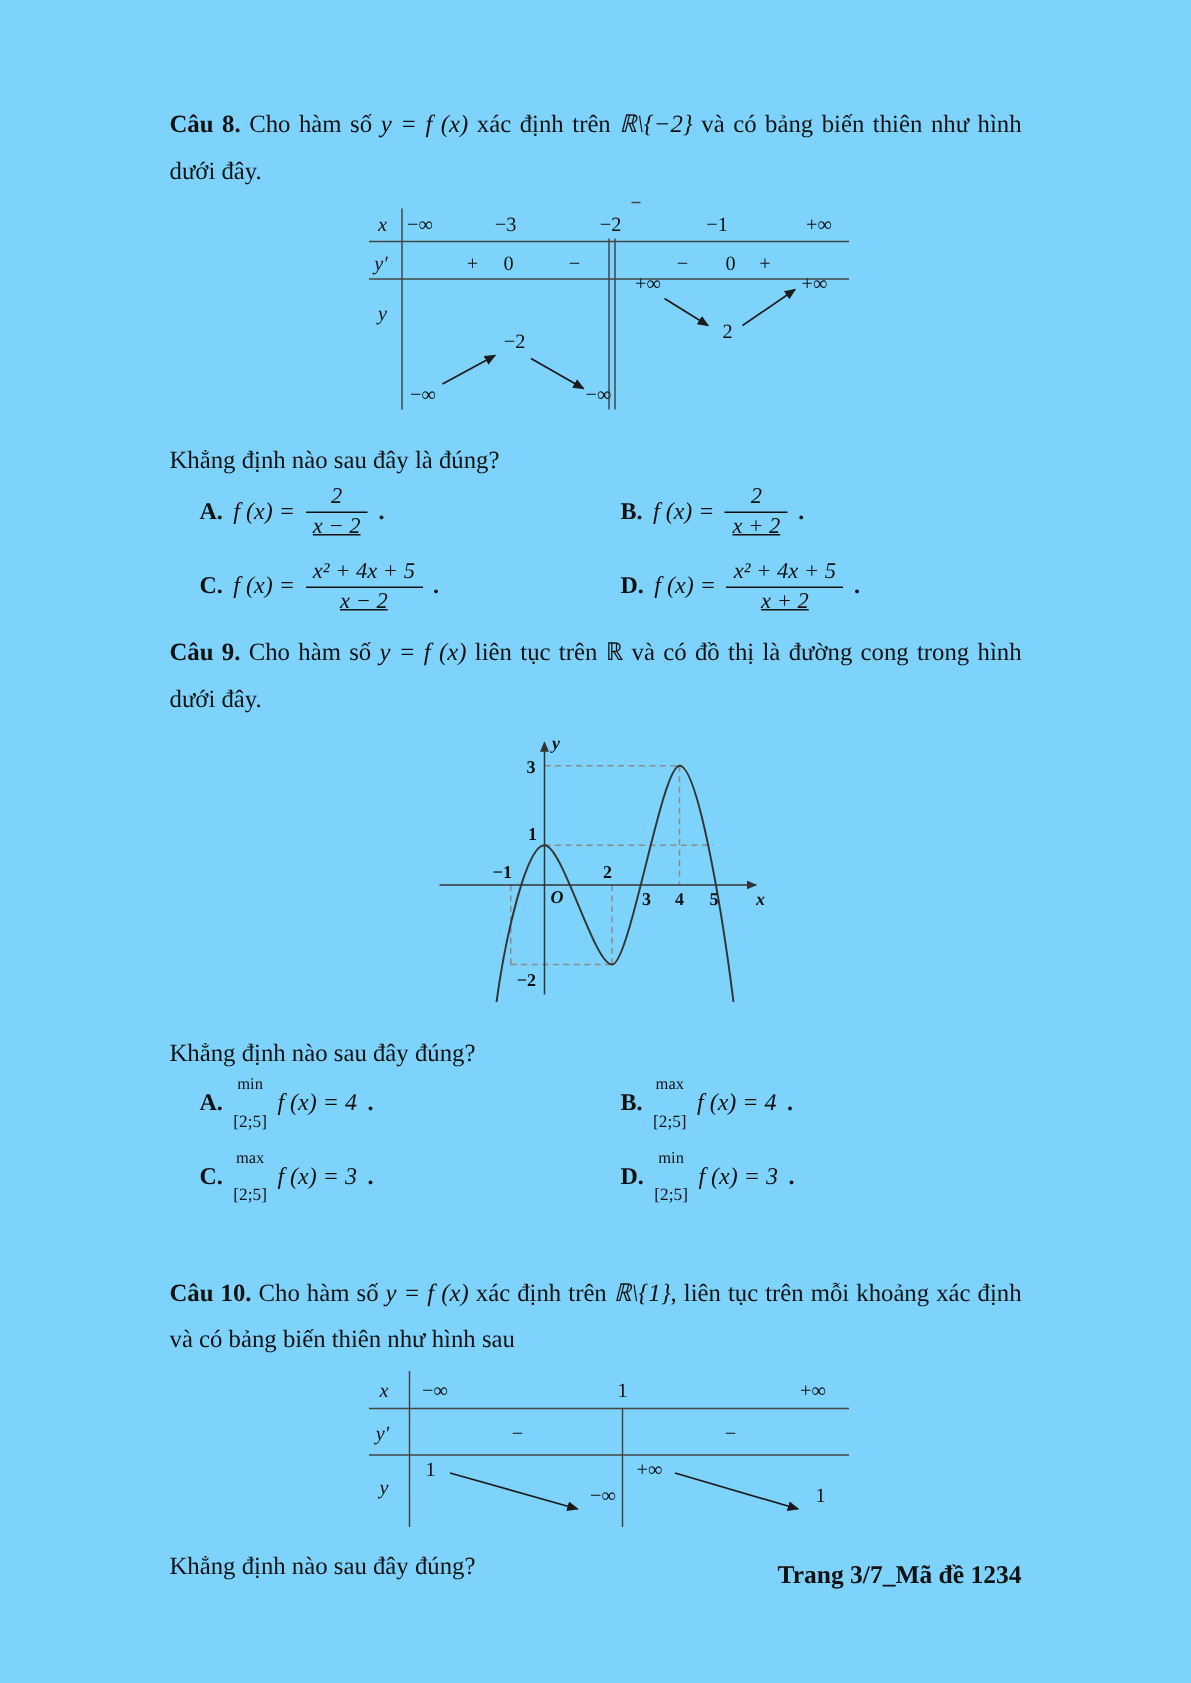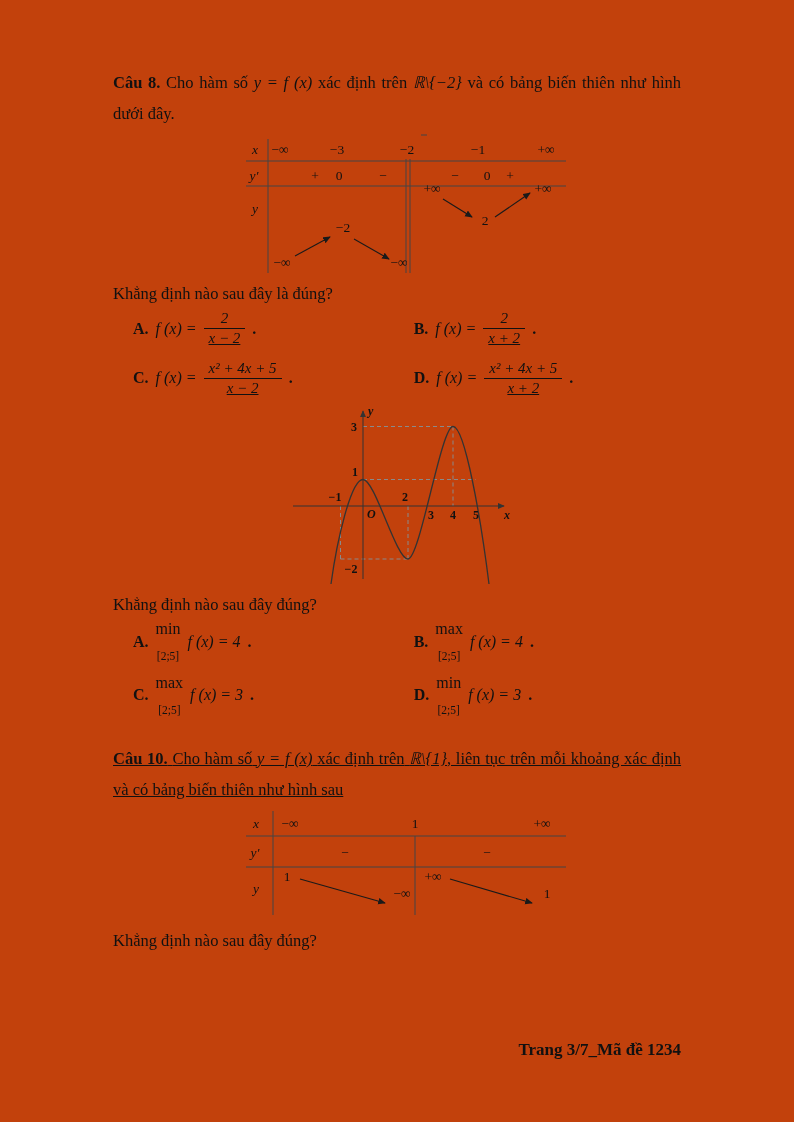--- a/index.html
+++ b/index.html
@@ -1,46 +1,46 @@
 <!DOCTYPE html>
 <html><head>
 <meta charset="utf-8">
 <style>
   * { box-sizing: border-box; }
   html,body { margin:0; padding:0; }
   body {
     width:794px; height:1122px; background:#ffffff; color:#111;
     font-family:"Liberation Serif", serif;
   }
-  .page { position:relative; width:794px; height:1122px; overflow:hidden; background:#c2410c; }
+  .page { position:relative; width:794px; height:1122px; overflow:hidden; background:#7dd3fc; }
   .content { position:absolute; left:113px; top:68px; width:568px; }
   .stem { font-size:16.5px; line-height:1.85; text-align:justify; margin:0; }
   .qlabel { font-weight:bold; }
   .math { font-style:italic; }
-  .question { font-size:16.5px; margin:9px 0 2px 0; }
+  .question { font-size:16.5px; margin:22px 0 2px 0; }
   .opts {
     display:grid; grid-template-columns:1.05fr 1fr; padding-left:20px;
     row-gap:12px; margin:6px 0 0 0; font-size:16px;
   }
   .opt { display:flex; align-items:center; gap:7px; }
   .opt b { font-weight:bold; }
   .frac { display:inline-block; text-align:center; font-size:15px; line-height:1.15; vertical-align:middle; }
   .frac .num { display:block; border-bottom:1.2px solid #111; padding:0 5px 1px; }
   .frac .den { display:block; padding:1px 5px 0;text-decoration:underline; }
   .mm { display:inline-block; text-align:center; line-height:1; vertical-align:-11px; }
-  .mm .op { display:block; font-size:16px; }
+  .mm .op { display:block; font-size:11px; }
   .mm .iv { display:block; font-size:11.5px; margin-top:14px; }
   svg { display:block; }
   svg text { font-family:"Liberation Serif", serif; fill:#111; font-size:13.5px; }
   svg text.it { font-style:italic; }
   svg text.mid { text-anchor:middle; }
   .vtable { margin:4px 0 0 127px; }
   .graph  { margin:5px 0 0 172px; }
   .graph text { font-weight:bold; font-size:12px; }
-  .gap-top { margin-top:28px;text-decoration:underline; }
+  .gap-top { margin-top:44px; }
   .footer {
     position:absolute; left:0; top:1040px; width:681px;
     text-align:right; font-weight:bold; font-size:17px;
   }
   .tline { stroke:#444; stroke-width:1; }
   .tarrow { stroke:#1a1a1a; stroke-width:1.1; }
   .dash { stroke:#8a8a8a; stroke-width:1; stroke-dasharray:4 3; fill:none; }
   .axis { stroke:#333; stroke-width:1; }
   .curve { stroke:#333; stroke-width:1.3; fill:none; }
 </style>
@@ -129,20 +129,21 @@
         <b>D.</b>
         <span class="math">f (x) =</span>
         <span class="frac">
             <span class="num math">x² + 4x + 5</span>
             <span class="den math">x + 2</span>
           </span>
         <b>.</b>
       </div>
     </div>
 
+    <p class="stem" style="margin-top:10px;"><b class="qlabel">Câu 9.</b> <span>Cho hàm số</span> <span class="math">y = f (x)</span> <span>liên tục trên</span> <span>ℝ</span> <span>và có đồ thị là đường cong trong hình dưới đây.</span></p>
 
     <svg class="graph" width="230" height="184" viewBox="0 0 230 184">
       <defs>
         <marker id="ar2" markerWidth="8" markerHeight="8" refX="6.2" refY="3" orient="auto">
           <path d="M0,0 L7,3 L0,6 Z" fill="#333"></path>
         </marker>
       </defs>
 
       <line class="dash" x1="55.5" y1="104" x2="55.5" y2="157"></line>
       <line class="dash" x1="55.5" y1="157" x2="123" y2="157"></line>

